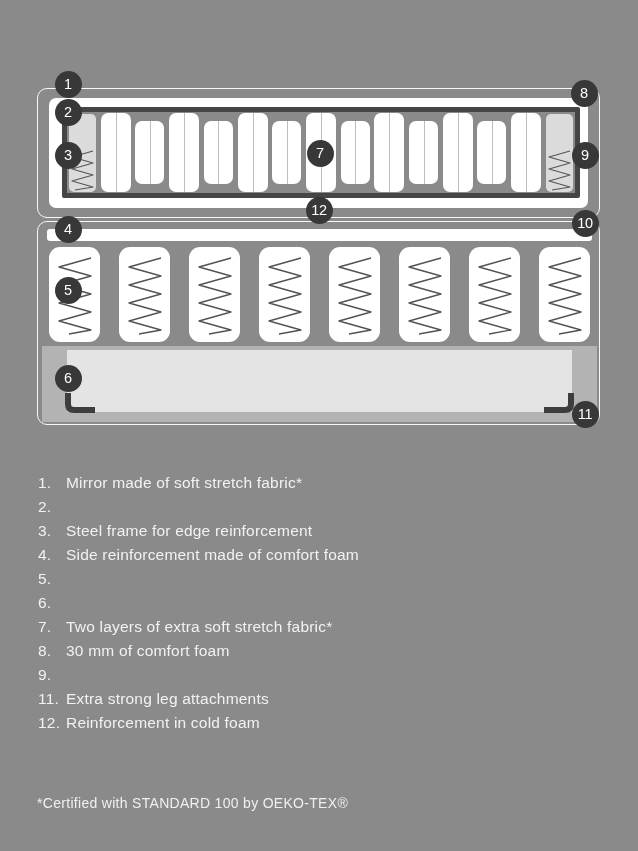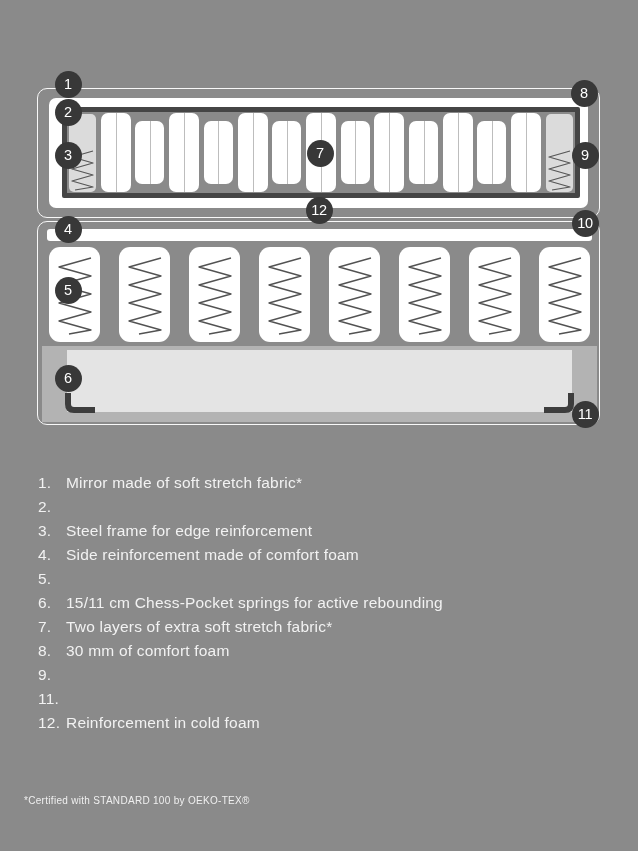--- a/index.html
+++ b/index.html
@@ -42,21 +42,21 @@
     position:absolute;width:27px;height:27px;border-radius:50%;background:#383838;
     color:#ffffff;display:flex;align-items:center;justify-content:center;
     font-size:14.5px;line-height:1;z-index:6;letter-spacing:-0.3px;
   }
 
   
   .legend{position:absolute;left:38px;top:471px;margin:0;padding:0;list-style:none;
     color:#f2f2f2;font-size:15.5px;letter-spacing:0.2px;}
   .legend li{display:flex;align-items:center;height:24px;white-space:nowrap;}
   .legend .num{width:28px;flex:none;}
-  .footnote{position:absolute;left:24px;top:795px;font-size:10px;color:#f0f0f0;letter-spacing:0.3px;white-space:nowrap;}
+  .footnote{position:absolute;left:37px;top:795px;font-size:14px;color:#f0f0f0;letter-spacing:0.3px;white-space:nowrap;}
 </style>
 </head>
 <body>
 
 <div class="canvas">
 
   <div class="diag diag-top">
     <div class="top-body">
       <div class="top-frame" id="top-pocket-row">
           <div class="p-end">
@@ -194,35 +194,35 @@
       </li>
     <li>
         <span class="num">4.</span>
         <span>Side reinforcement made of comfort foam</span>
       </li>
     <li>
         <span class="num">5.</span>
       </li>
     <li>
         <span class="num">6.</span>
-        <span>15/11 cm Chess-Pocket springs for active rebounding</span>
       </li>
     <li>
         <span class="num">7.</span>
         <span>Two layers of extra soft stretch fabric*</span>
       </li>
     <li>
         <span class="num">8.</span>
         <span>30 mm of comfort foam</span>
       </li>
     <li>
         <span class="num">9.</span>
       </li>
     <li>
         <span class="num">11.</span>
+        <span>Extra strong leg attachments</span>
       </li>
     <li>
         <span class="num">12.</span>
         <span>Reinforcement in cold foam</span>
       </li>
   </ol>
 
   <div class="footnote">*Certified with STANDARD 100 by OEKO-TEX®</div>
 </div>
 

